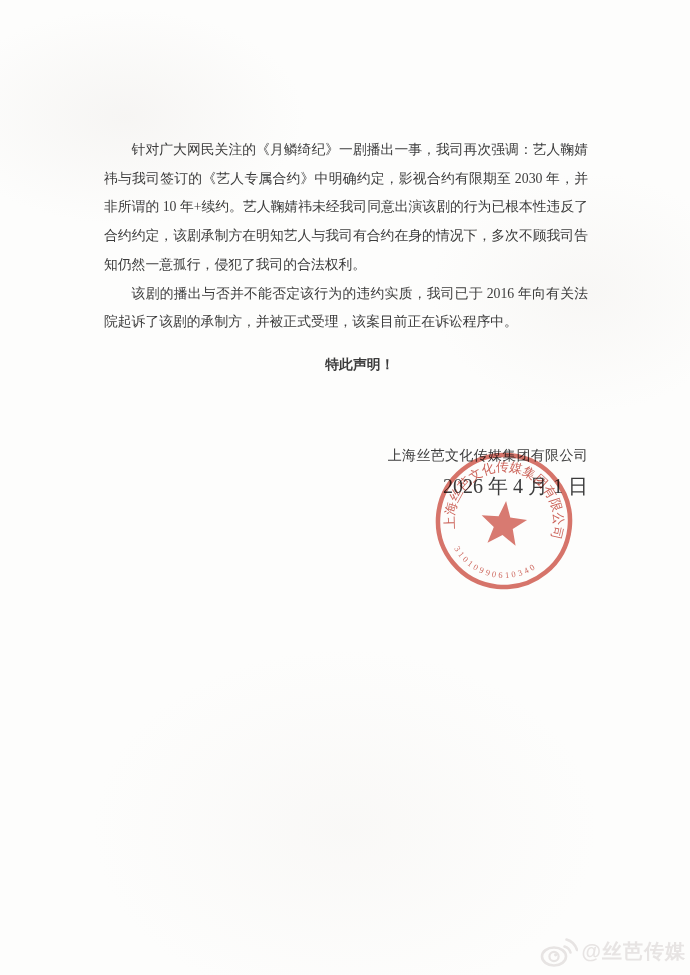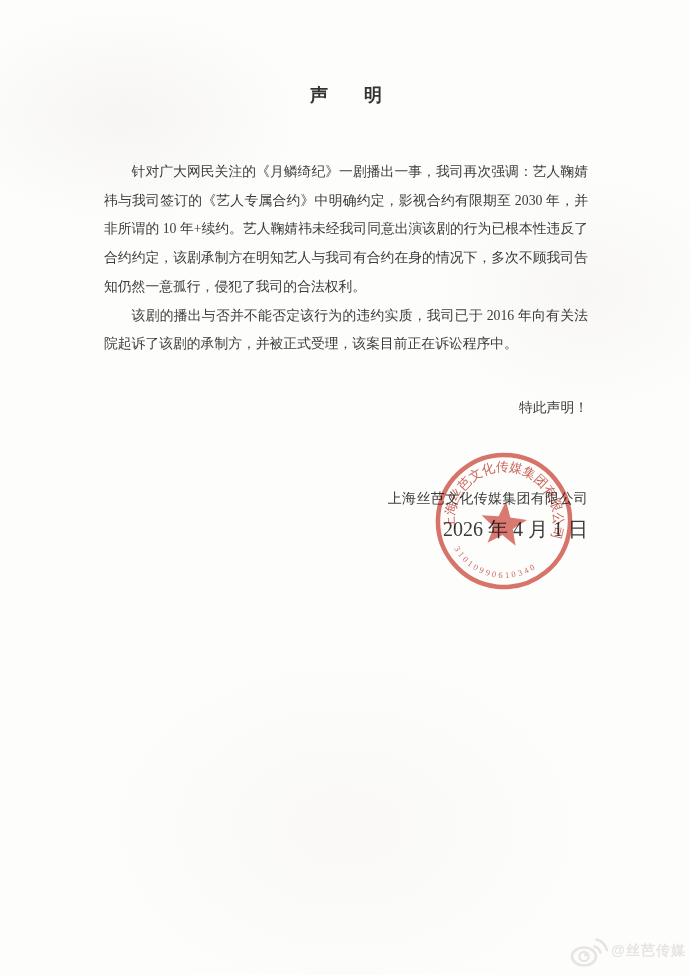--- a/index.html
+++ b/index.html
@@ -33,22 +33,23 @@
   }
   .doc-body p{
     margin:0;
     font-size:13.8px;
     line-height:28.7px;
     text-align:justify;
     text-indent:2em;
     color:#3b3b3b;
   }
   p.closing{
-    margin-top:35px;
-    text-align:right;
+    margin-top:14px;
+    text-align:center;
+    font-weight:bold;
   }
   .signature{
     margin-top:61px;
     width:484px;
     text-align:right;
     position:relative;
     z-index:2;
   }
   .signature .company{
     font-size:14px;
@@ -77,35 +78,34 @@
     font-family:"Liberation Serif","DejaVu Serif",serif;
   }
   .watermark{
     position:absolute;
     right:4px;
     bottom:8px;
     display:flex;
     align-items:center;
     gap:3px;
     font-family:"Liberation Sans","DejaVu Sans",sans-serif;
-    font-size:14px;
+    font-size:20px;
     font-weight:bold;
     color:#e7e4e3;
     letter-spacing:1px;
     user-select:none;
   }
   .watermark svg{display:block;}
 </style>
 </head>
 <body>
 
 <div class="page">
 
   <div class="doc">
-    <h1 class="doc-title">声　　明</h1>
 
     <div class="doc-body">
       <p>针对广大网民关注的《月鳞绮纪》一剧播出一事，我司再次强调：艺人鞠婧祎与我司签订的《艺人专属合约》中明确约定，影视合约有限期至 2030 年，并非所谓的 10 年+续约。艺人鞠婧祎未经我司同意出演该剧的行为已根本性违反了合约约定，该剧承制方在明知艺人与我司有合约在身的情况下，多次不顾我司告知仍然一意孤行，侵犯了我司的合法权利。</p>
       <p>该剧的播出与否并不能否定该行为的违约实质，我司已于 2016 年向有关法院起诉了该剧的承制方，并被正式受理，该案目前正在诉讼程序中。</p>
       <p class="closing">特此声明！</p>
     </div>
 
     <div class="signature">
       <div class="company">上海丝芭文化传媒集团有限公司</div>
       <div class="date">2026 年 4 月 1 日</div>

